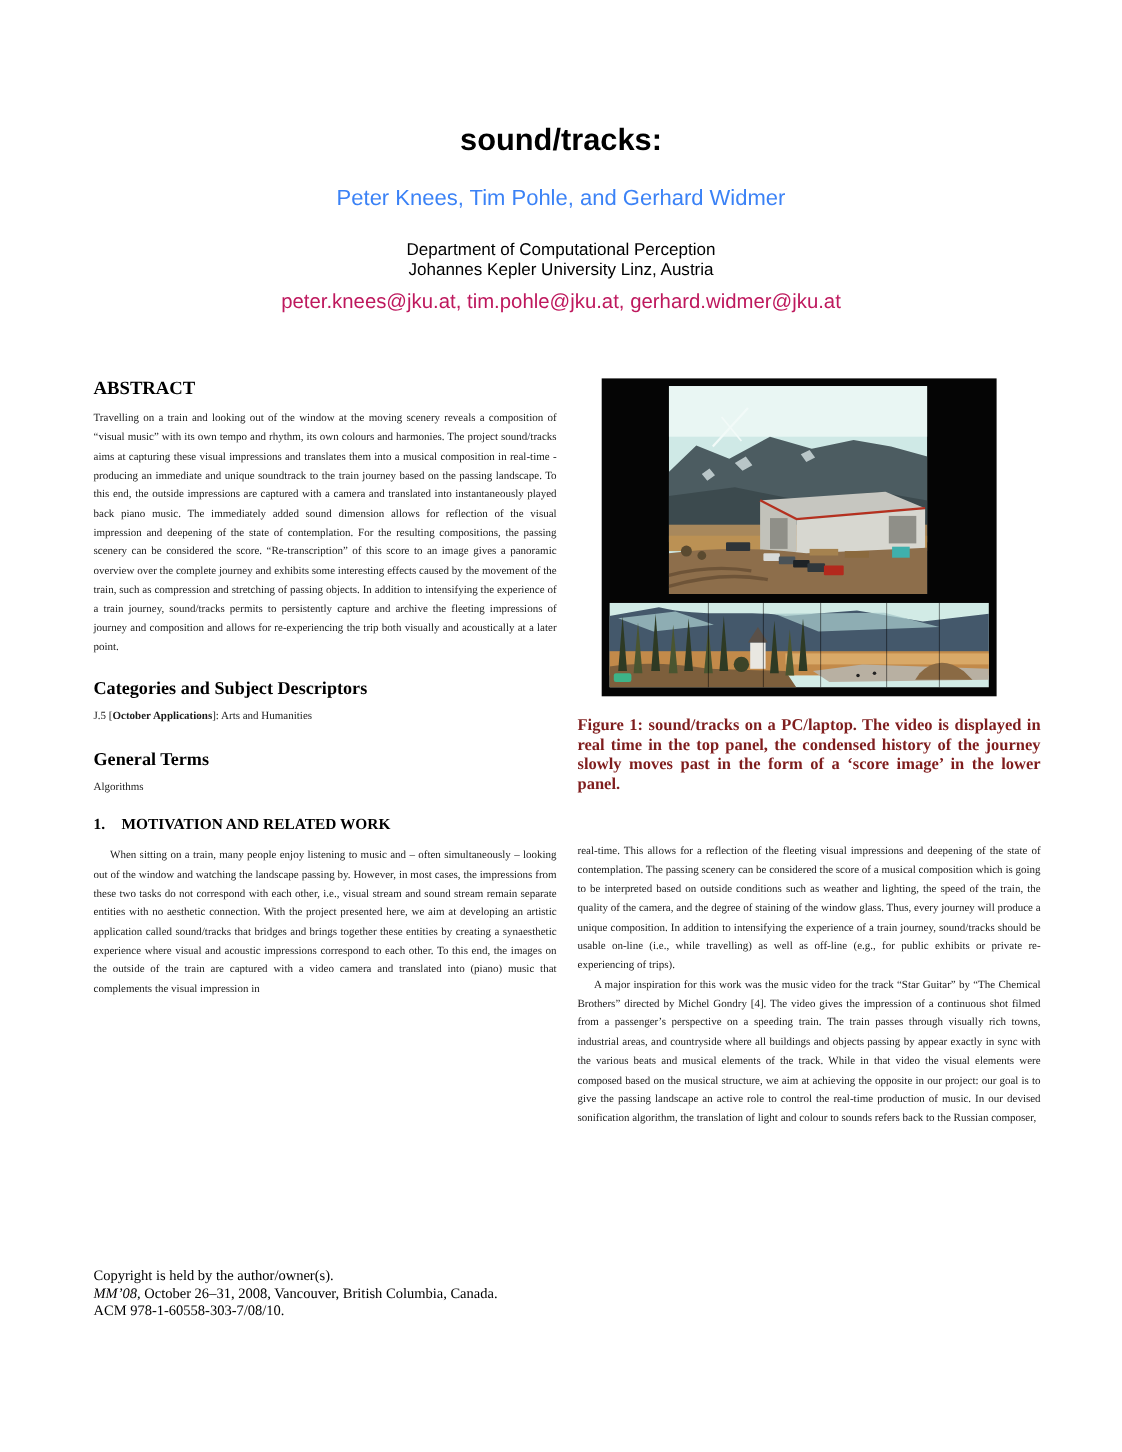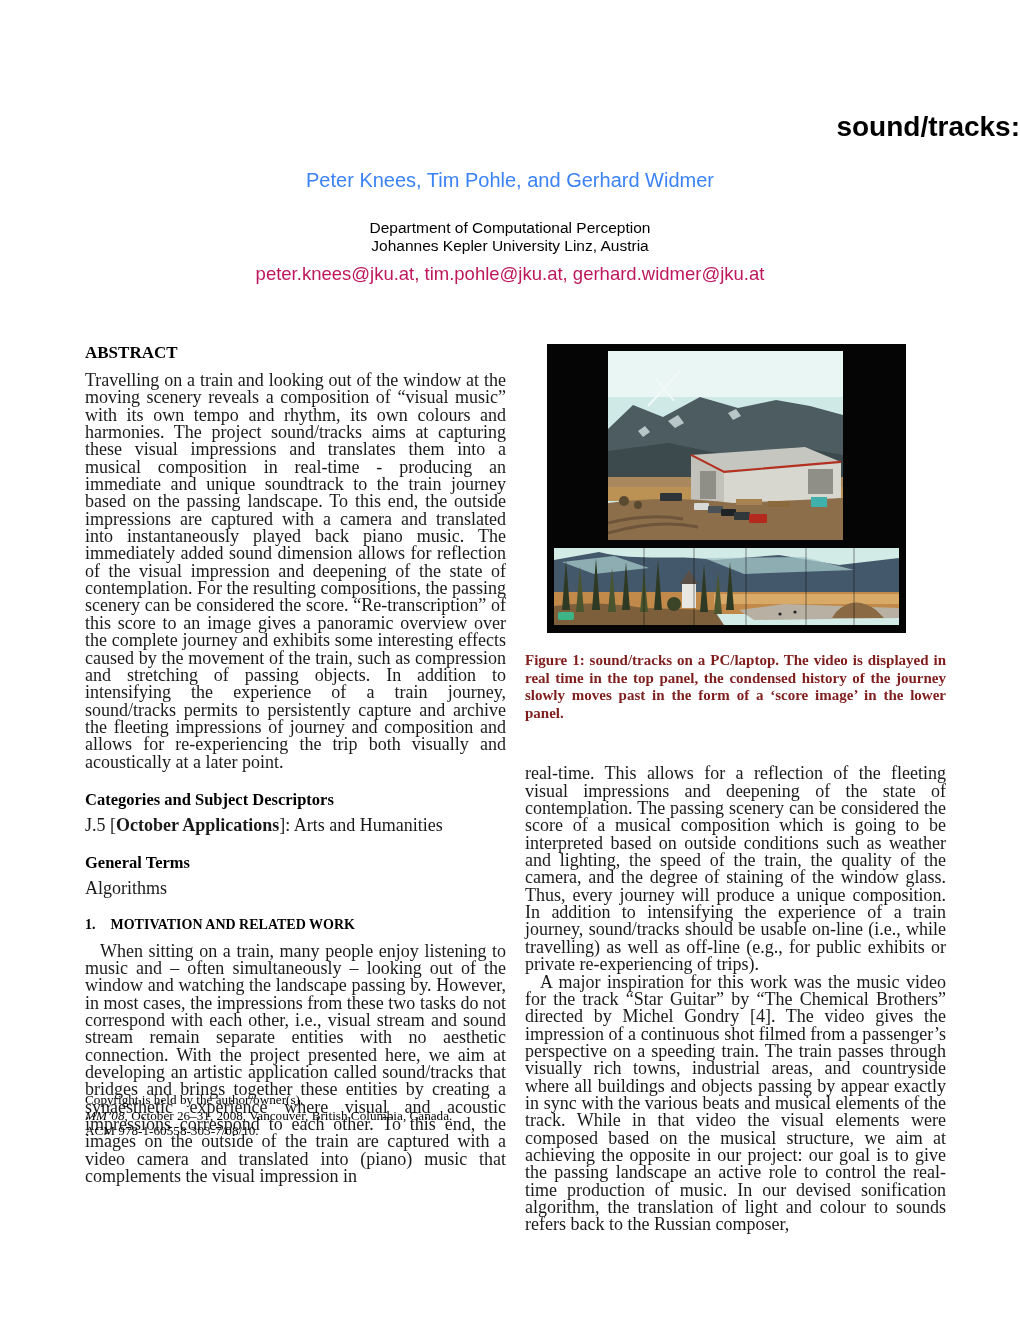--- a/index.html
+++ b/index.html
@@ -11,49 +11,49 @@
   .title-line{font-weight:bold;font-size:28px;line-height:34px;color:#000;}
   .authors{margin-top:25px;font-size:20px;color:#3b82f6;}
   .affil{margin-top:27px;font-size:15.5px;line-height:18px;color:#000;}
   .affil + .affil{margin-top:0;}
   .emails{margin-top:8px;font-size:18.5px;color:#be185d;}
 
   
   .col{position:absolute;width:421px;top:343px;}
   .col-left{left:85px;}
   .col-right{left:525px;top:344px;}
-  .body{font-size:18px;line-height:17.35px;margin:0;}
+  .body{font-size:10px;line-height:17.35px;margin:0;}
   .j{text-align:justify;}
   .indent{text-indent:15px;}
 
   h2{margin:0;color:#000;}
   .h-abs{font-size:17px;line-height:20px;margin-bottom:9px;}
   .h-sub{font-size:16.5px;line-height:20px;margin:19px 0 7px;}
   .h-sec{font-size:14px;line-height:22px;margin:16px 0 7px;}
   .secnum{margin-right:15px;}
 
   
-  .copyright{position:absolute;left:85px;top:1092px;width:421px;font-size:13.2px;line-height:15.6px;color:#000;}
+  .copyright{position:absolute;left:85px;top:1152px;width:421px;font-size:13.2px;line-height:15.6px;color:#000;}
 
   
   .fig{margin:0;}
   .fig-panel{position:relative;width:359px;height:289px;margin-left:22px;background:#050505;}
   .fig-panel svg{position:absolute;display:block;}
   .svg-video{left:61px;top:7px;}
   .svg-strip{left:7px;top:204px;}
   .caption{font-weight:bold;font-size:15px;line-height:17.6px;margin:19px 0 0;color:#7f1d1d;}
   .rc-p1{margin-top:43px;}
 </style>
 </head>
 <body>
 
 <div class="page">
 
   <header class="title-block">
-    <h1 style="margin:0;text-align:right;">
+    <h1 style="margin:0;">
       <div class="title-line">sound/tracks:</div>
     </h1>
     <div class="authors">Peter Knees, Tim Pohle, and Gerhard Widmer</div>
     <div class="affil">Department of Computational Perception</div>
     <div class="affil">Johannes Kepler University Linz, Austria</div>
     <div class="emails">peter.knees@jku.at, tim.pohle@jku.at, gerhard.widmer@jku.at</div>
   </header>
 
   <section class="col col-left">
     <h2 class="h-abs">ABSTRACT</h2>

